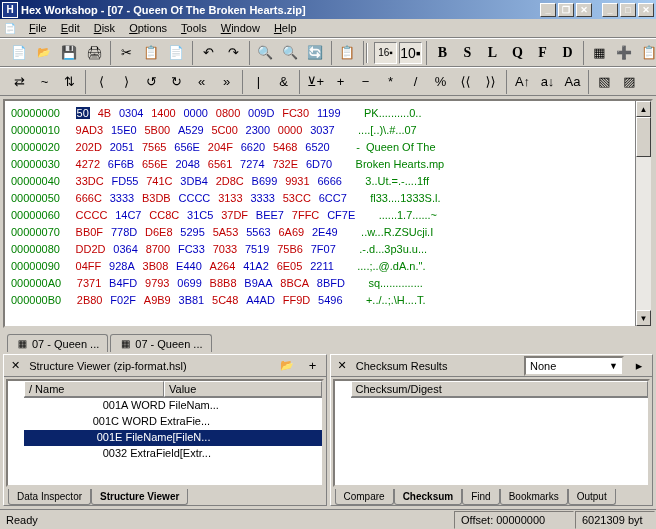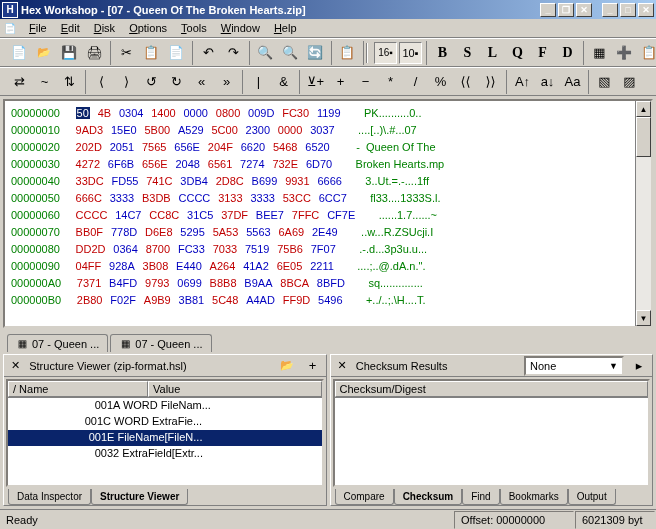--- a/index.html
+++ b/index.html
@@ -29,21 +29,21 @@
 .sb-btn { height: 16px; background: #d4d0c8; border: 1px solid #fff; border-right-color: #404040; border-bottom-color: #404040; font-size: 8px; display: flex; align-items: center; justify-content: center; }
 .sb-track { flex: 1; background: repeating-conic-gradient(#d4d0c8 0 25%, #fff 0 50%) 50%/2px 2px; position: relative; }
 .sb-thumb { position: absolute; top: 0; left: 0; right: 0; height: 40px; background: #d4d0c8; border: 1px solid #fff; border-right-color: #404040; border-bottom-color: #404040; }
 .tabs-row { padding: 2px 4px 0 4px; background: #d4d0c8; height: 22px; display: flex; gap: 2px; align-items: flex-end; }
 .tab { background: #d4d0c8; border: 1px solid #808080; border-bottom: none; border-top-left-radius: 3px; border-top-right-radius: 3px; padding: 2px 8px; font-size: 11px; display: flex; align-items: center; gap: 3px; cursor: pointer; }
 .bottom-row { display: flex; gap: 3px; height: 152px; }
 .panel { flex: 1; display: flex; flex-direction: column; background: #d4d0c8; border: 1px solid #808080; border-top-color: #fff; border-left-color: #fff; }
 .panel-header { height: 22px; display: flex; align-items: center; padding: 2px 4px; gap: 6px; border-bottom: 1px solid #808080; }
 .panel-header .close-x { cursor: pointer; font-size: 11px; padding: 0 3px; }
 .panel-title { flex: 1; }
-.panel-body { flex: 1; background: #fff; border: 2px inset #d4d0c8; margin: 2px; overflow: hidden; display: flex; flex-direction: column; }
+.panel-body { flex: 1; background: #fff; border: 2px inset #d4d0c8; margin: 2px; overflow: hidden; display: flex; flex-direction: column; padding-left: 16px; }
 .list-header { display: flex; background: #d4d0c8; border-bottom: 1px solid #808080; height: 17px; }
 .list-header-col { border: 1px solid #fff; border-right-color: #808080; border-bottom-color: #808080; padding: 1px 4px; }
 .list-row { display: flex; padding: 1px 4px; height: 16px; align-items: center; flex-direction: column; }
 .list-row.sel { background: #0a246a; color: #fff; }
 .bottom-tabs { display: flex; gap: 0; padding: 0 4px; }
 .btab { border: 1px solid #808080; border-top: none; padding: 2px 8px; font-size: 10px; cursor: pointer; background: #d4d0c8; border-bottom-left-radius: 3px; border-bottom-right-radius: 3px; }
 .btab.active { font-weight: bold; background: #d4d0c8; }
 .dropdown { border: 2px inset #d4d0c8; background: #fff; height: 20px; padding: 1px 4px; display: flex; align-items: center; justify-content: space-between; min-width: 100px; cursor: pointer; }
 .statusbar { height: 20px; background: #d4d0c8; border-top: 1px solid #808080; display: flex; align-items: center; font-size: 11px; }
 .status-pane { border: 1px inset #d4d0c8; padding: 1px 6px; height: 18px; display: flex; align-items: center; margin-right: 1px; }
@@ -104,21 +104,21 @@
     <div class="tb-btn">🔍</div>
     <div class="tb-btn">🔍</div>
     <div class="tb-btn">🔄</div>
   </div>
   <div class="tb-group">
     <div class="tb-btn">📋</div>
   </div>
   <div class="tb-sep"></div>
   <div class="tb-group">
     <div class="tb-btn pressed" style="font-size:10px">16▪</div>
-    <div class="tb-btn pressed" style="font-size:11px">10▪</div>
+    <div class="tb-btn pressed" style="font-size:14px">10▪</div>
   </div>
   <div class="tb-group">
     <div class="tb-btn bold">B</div>
     <div class="tb-btn bold">S</div>
     <div class="tb-btn bold">L</div>
     <div class="tb-btn bold">Q</div>
     <div class="tb-btn bold">F</div>
     <div class="tb-btn bold">D</div>
   </div>
   <div class="tb-group">

